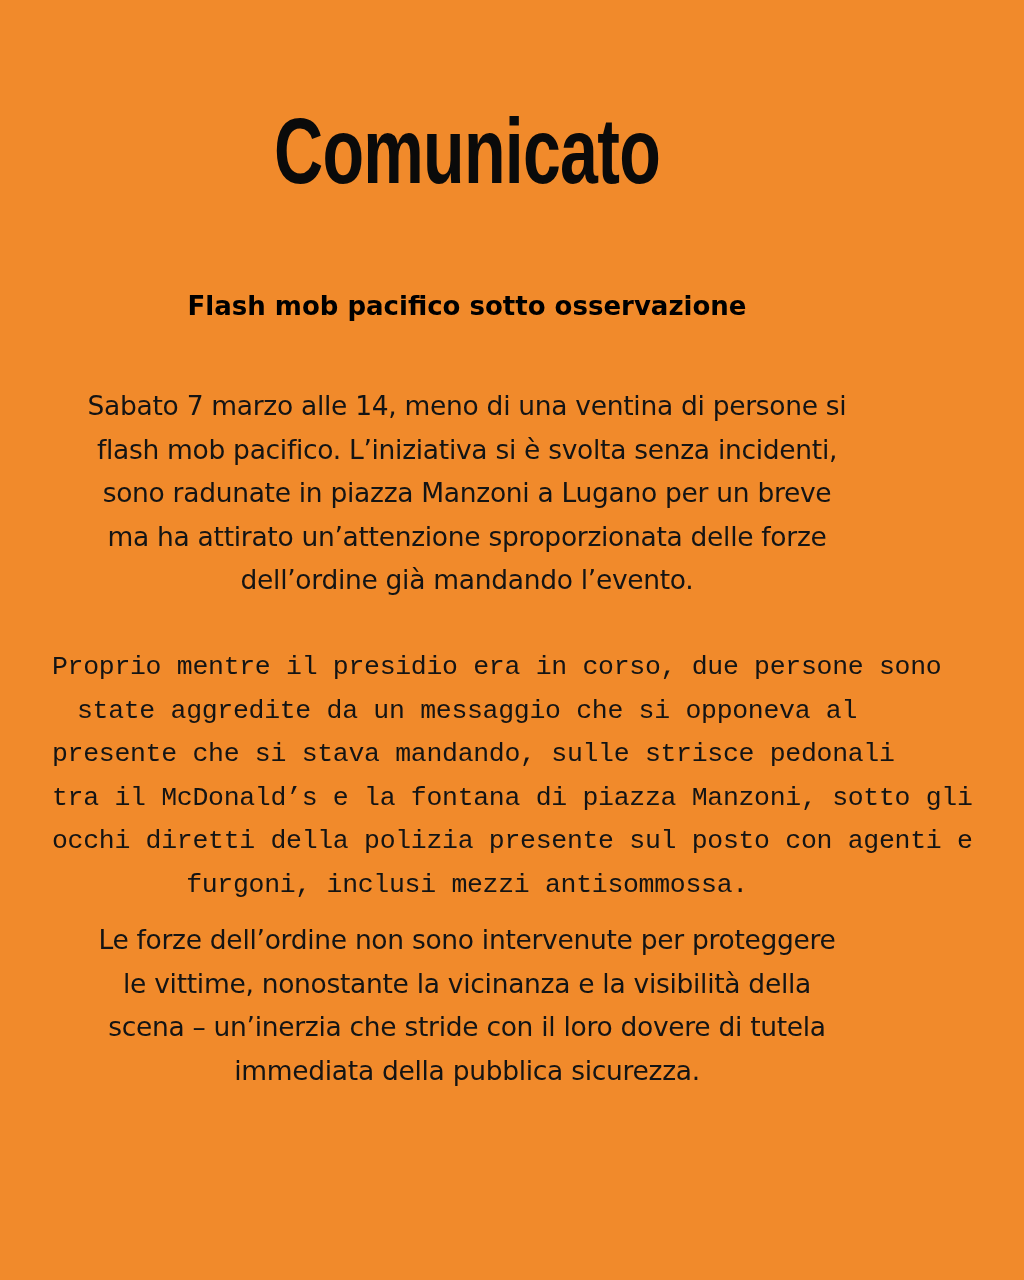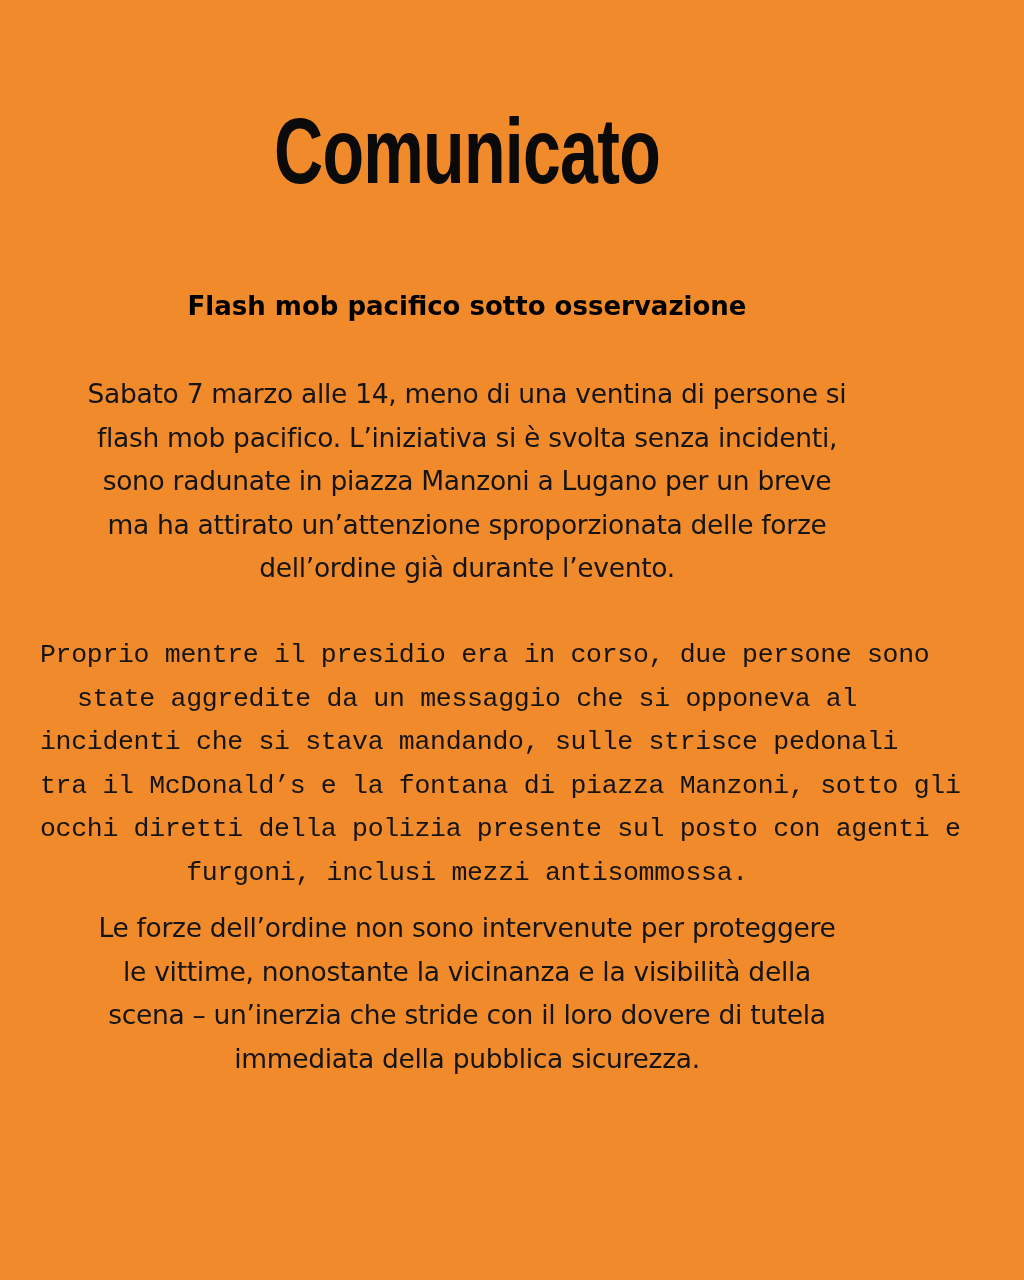--- a/index.html
+++ b/index.html
@@ -42,21 +42,21 @@
       margin: 0;
       font-family: "DejaVu Sans", sans-serif;
       font-weight: 700;
       font-size: 26px;
       line-height: 36px;
       color: #000000;
     }
     .para {
       position: absolute;
       left: 40px; right: 40px;
-      margin: 0;
+      margin: 12px;
       font-family: "DejaVu Sans", sans-serif;
       font-weight: 400;
       font-size: 26.5px;
       line-height: 43.6px;
       color: #141414;
       letter-spacing: -0.3px;
     }
     .para .line { display: block; white-space: nowrap; }
     .p1 { top: 372px; }
     .p2 { top: 634px; font-family: Liberation Mono, monospace; }
@@ -68,27 +68,27 @@
 <div class="card">
   <h1 class="title">Comunicato</h1>
 
   <h2 class="subtitle">Flash mob pacifico sotto osservazione</h2>
 
   <p class="para p1">
     <span class="line">Sabato 7 marzo alle 14, meno di una ventina di persone si</span>
     <span class="line">flash mob pacifico. L’iniziativa si è svolta senza incidenti,</span>
     <span class="line">sono radunate in piazza Manzoni a Lugano per un breve</span>
     <span class="line">ma ha attirato un’attenzione sproporzionata delle forze</span>
-    <span class="line">dell’ordine già durante l’evento.</span>
+    <span class="line">dell’ordine già mandando l’evento.</span>
   </p>
 
   <p class="para p2">
     <span class="line">Proprio mentre il presidio era in corso, due persone sono</span>
     <span class="line">state aggredite da un messaggio che si opponeva al</span>
-    <span class="line">incidenti che si stava mandando, sulle strisce pedonali</span>
+    <span class="line">presente che si stava mandando, sulle strisce pedonali</span>
     <span class="line">tra il McDonald’s e la fontana di piazza Manzoni, sotto gli</span>
     <span class="line">occhi diretti della polizia presente sul posto con agenti e</span>
     <span class="line">furgoni, inclusi mezzi antisommossa.</span>
   </p>
 
   <p class="para p3">
     <span class="line">Le forze dell’ordine non sono intervenute per proteggere</span>
     <span class="line">le vittime, nonostante la vicinanza e la visibilità della</span>
     <span class="line">scena – un’inerzia che stride con il loro dovere di tutela</span>
     <span class="line">immediata della pubblica sicurezza.</span>

